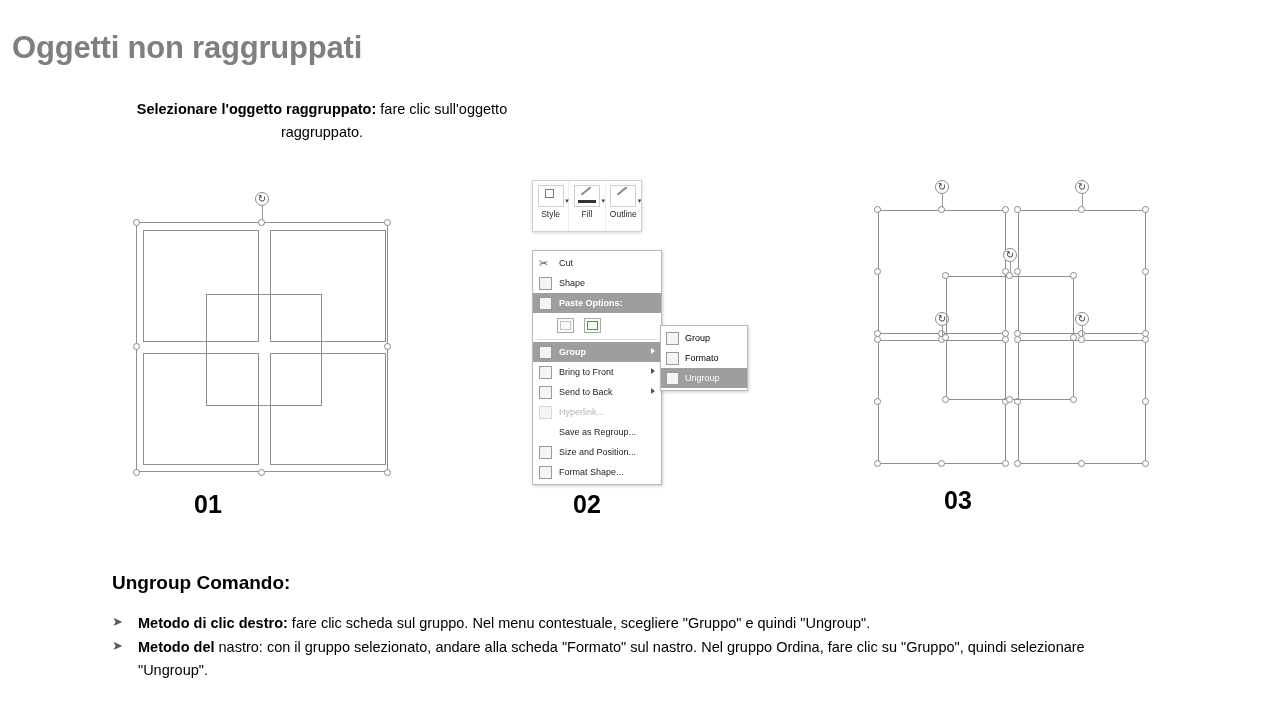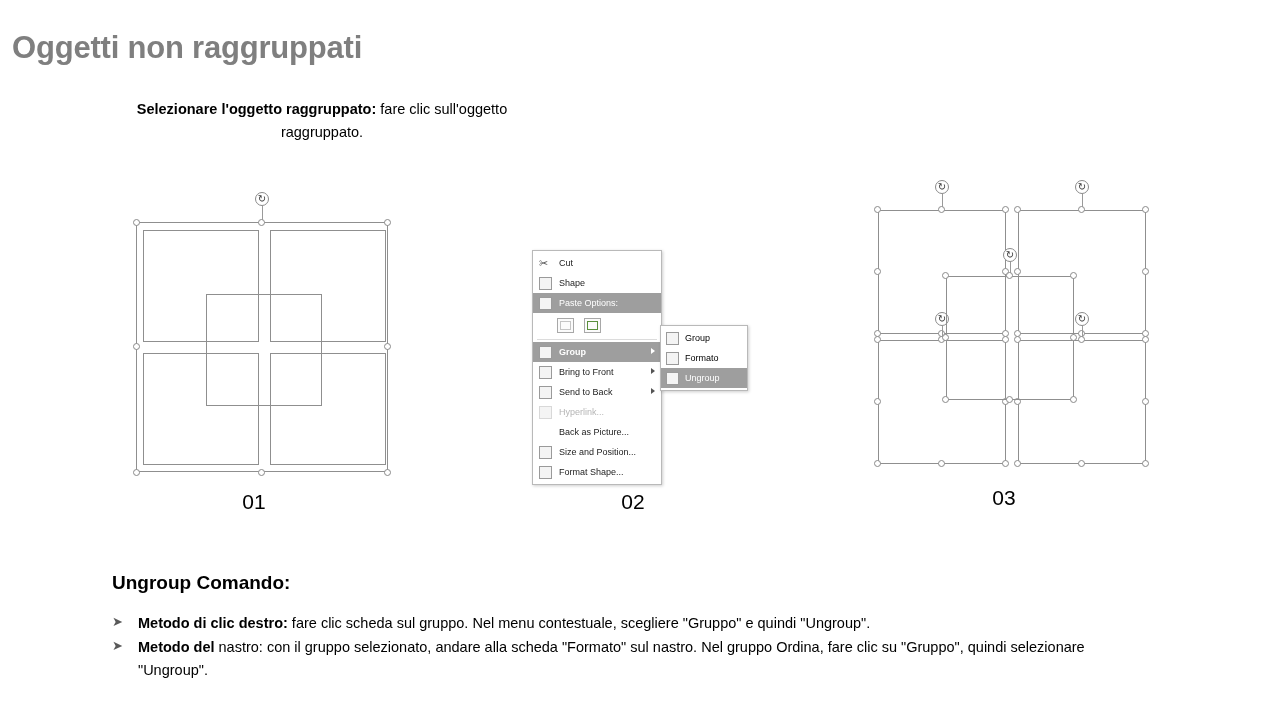--- a/index.html
+++ b/index.html
@@ -41,24 +41,24 @@
   
   .figures {
     position: absolute;
     left: 0;
     top: 170px;
     width: 1280px;
     height: 350px;
   }
   .fig-caption {
     position: absolute;
-    font-size: 21px;
-    font-weight: normal;
+    font-size: 25px;
+    font-weight: bold;
     color: #000;
-    text-align: center;
+    text-align: left;
     width: 120px;
   }
 
   
   .handle {
     position: absolute;
     width: 7px; height: 7px;
     border: 1px solid #8a8a8a;
     background: #ffffff;
     border-radius: 50%;
@@ -273,33 +273,57 @@
     <div class="handle" style="left:3px;   top:153px;"></div>
     <div class="handle" style="left:254px; top:153px;"></div>
     <div class="handle" style="left:3px;   top:279px;"></div>
     <div class="handle" style="left:128px; top:279px;"></div>
     <div class="handle" style="left:254px; top:279px;"></div>
   </div>
   <div class="fig-caption" style="left:194px; top:320px;">01</div>
 
   <div id="fig2">
 
+    <div class="mini-toolbar">
+      <div class="mt-item">
+        <div class="mt-glyph">
+            <span class="brush"></span>
+            <span class="caret">▾</span>
+          </div>
+        <span>Style</span>
+      </div>
+      <div class="mt-item">
+        <div class="mt-glyph">
+            <span class="pen"></span>
+            <span class="bar"></span>
+            <span class="caret">▾</span>
+          </div>
+        <span>Fill</span>
+      </div>
+      <div class="mt-item">
+        <div class="mt-glyph">
+            <span class="pen"></span>
+            <span class="caret">▾</span>
+          </div>
+        <span>Outline</span>
+      </div>
+    </div>
 
     <div class="ctx-menu">
       <div class="ctx-row">
         <span class="ctx-ico scissors">✂</span>
         <span>Cut</span>
       </div>
       <div class="ctx-row">
         <span class="ctx-ico"></span>
         <span>Shape</span>
       </div>
       <div class="ctx-row sel-plain">
         <span class="ctx-ico"></span>
-        <span style="font-weight:normal;">Paste  Options:</span>
+        <span style="font-weight:bold;">Paste  Options:</span>
       </div>
       <div class="ctx-paste-row">
         <span class="paste-btn">
             <span class="g"></span>
           </span>
         <span class="paste-btn green">
             <span class="g"></span>
           </span>
       </div>
       <div class="ctx-sep"></div>
@@ -317,21 +341,21 @@
       <div class="ctx-row">
         <span class="ctx-ico"></span>
         <span>Send to Back</span>
         <span class="arrow"></span>
       </div>
       <div class="ctx-row disabled">
         <span class="ctx-ico" style="border-color:#d8d8d8;"></span>
         <span>Hyperlink...</span>
       </div>
       <div class="ctx-row">
-        <span>Back as Picture...</span>
+        <span>Save as Regroup...</span>
       </div>
       <div class="ctx-row">
         <span class="ctx-ico"></span>
         <span>Size and Position...</span>
       </div>
       <div class="ctx-row">
         <span class="ctx-ico"></span>
         <span>Format Shape...</span>
       </div>
     </div>

